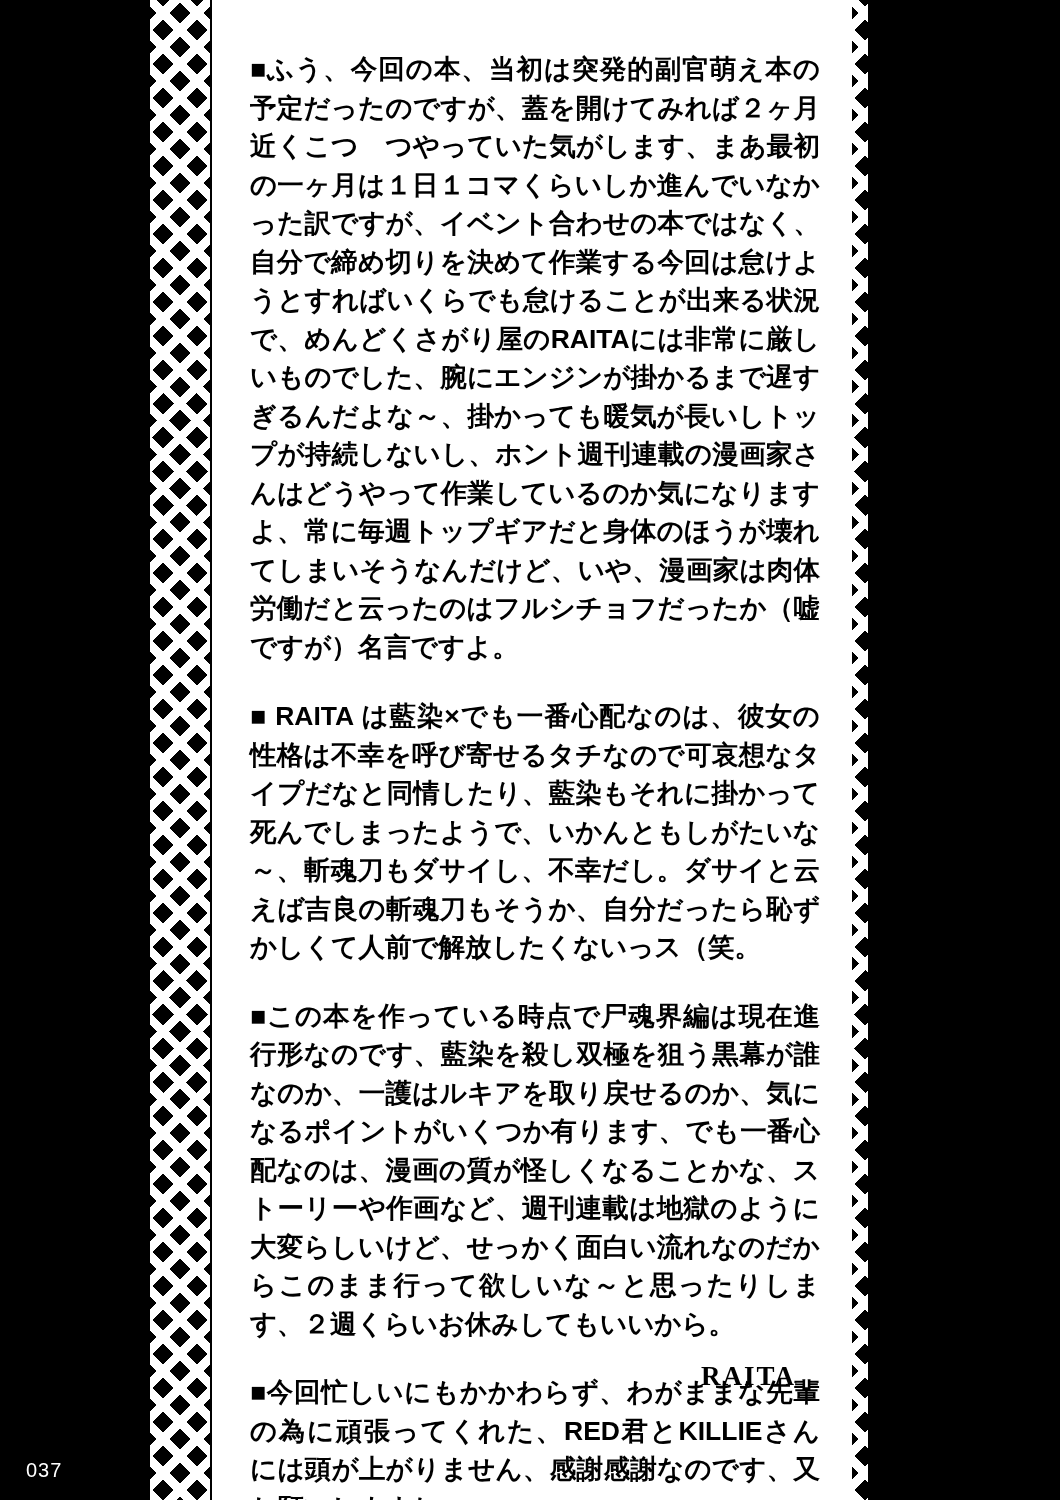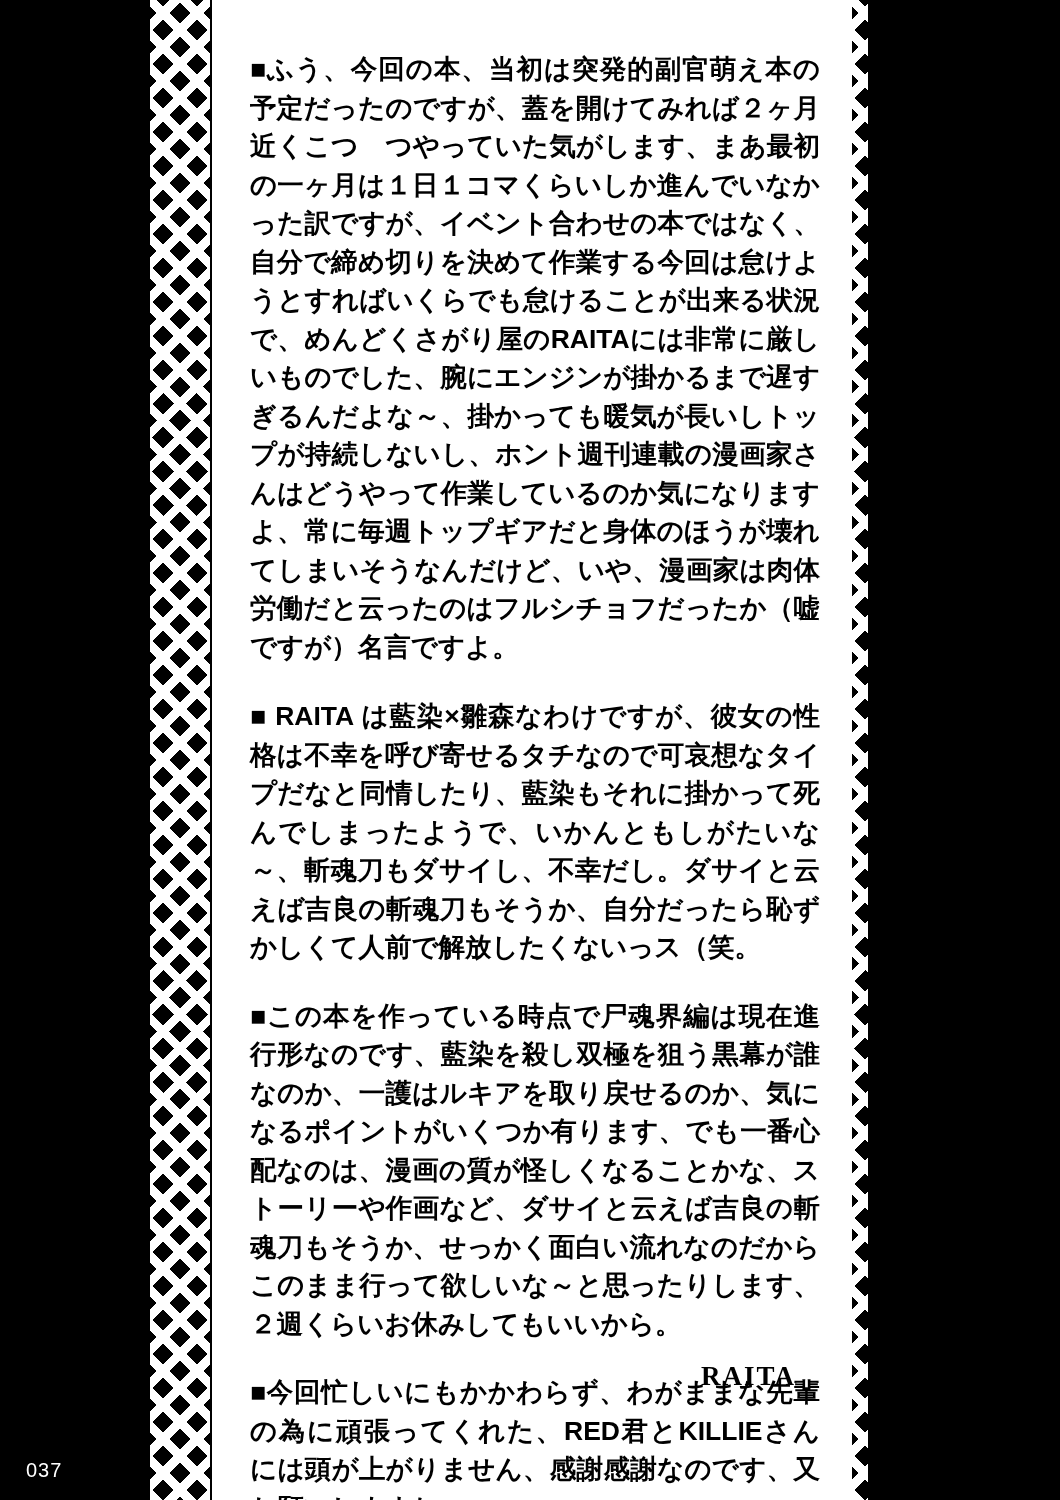--- a/index.html
+++ b/index.html
@@ -93,21 +93,21 @@
 
 <div class="page">
 
   <div class="zigzag left"></div>
   <div class="zigzag right"></div>
 
   <div class="sheet"></div>
 
   <div class="content">
     <p class="para p1">■ふう、今回の本、当初は突発的副官萌え本の予定だったのですが、蓋を開けてみれば２ヶ月近くこつ　つやっていた気がします、まあ最初の一ヶ月は１日１コマくらいしか進んでいなかった訳ですが、イベント合わせの本ではなく、自分で締め切りを決めて作業する今回は怠けようとすればいくらでも怠けることが出来る状況で、めんどくさがり屋のRAITAには非常に厳しいものでした、腕にエンジンが掛かるまで遅すぎるんだよな～、掛かっても暖気が長いしトップが持続しないし、ホント週刊連載の漫画家さんはどうやって作業しているのか気になりますよ、常に毎週トップギアだと身体のほうが壊れてしまいそうなんだけど、いや、漫画家は肉体労働だと云ったのはフルシチョフだったか（嘘ですが）名言ですよ。</p>
-    <p class="para">■ RAITA は藍染×雛森なわけですが、彼女の性格は不幸を呼び寄せるタチなので可哀想なタイプだなと同情したり、藍染もそれに掛かって死んでしまったようで、いかんともしがたいな～、斬魂刀もダサイし、不幸だし。ダサイと云えば吉良の斬魂刀もそうか、自分だったら恥ずかしくて人前で解放したくないっス（笑。</p>
-    <p class="para">■この本を作っている時点で尸魂界編は現在進行形なのです、藍染を殺し双極を狙う黒幕が誰なのか、一護はルキアを取り戻せるのか、気になるポイントがいくつか有ります、でも一番心配なのは、漫画の質が怪しくなることかな、ストーリーや作画など、ダサイと云えば吉良の斬魂刀もそうか、せっかく面白い流れなのだからこのまま行って欲しいな～と思ったりします、２週くらいお休みしてもいいから。</p>
+    <p class="para">■ RAITA は藍染×でも一番心配なのは、彼女の性格は不幸を呼び寄せるタチなので可哀想なタイプだなと同情したり、藍染もそれに掛かって死んでしまったようで、いかんともしがたいな～、斬魂刀もダサイし、不幸だし。ダサイと云えば吉良の斬魂刀もそうか、自分だったら恥ずかしくて人前で解放したくないっス（笑。</p>
+    <p class="para">■この本を作っている時点で尸魂界編は現在進行形なのです、藍染を殺し双極を狙う黒幕が誰なのか、一護はルキアを取り戻せるのか、気になるポイントがいくつか有ります、でも一番心配なのは、漫画の質が怪しくなることかな、ストーリーや作画など、週刊連載は地獄のように大変らしいけど、せっかく面白い流れなのだからこのまま行って欲しいな～と思ったりします、２週くらいお休みしてもいいから。</p>
     <p class="para">■今回忙しいにもかかわらず、わがままな先輩の為に頑張ってくれた、RED君とKILLIEさんには頭が上がりません、感謝感謝なのです、又お願いしますね。</p>
     <div class="signature">RAITA</div>
   </div>
 
   <div class="folio">037</div>
 
 </div>
 
 </body></html>

